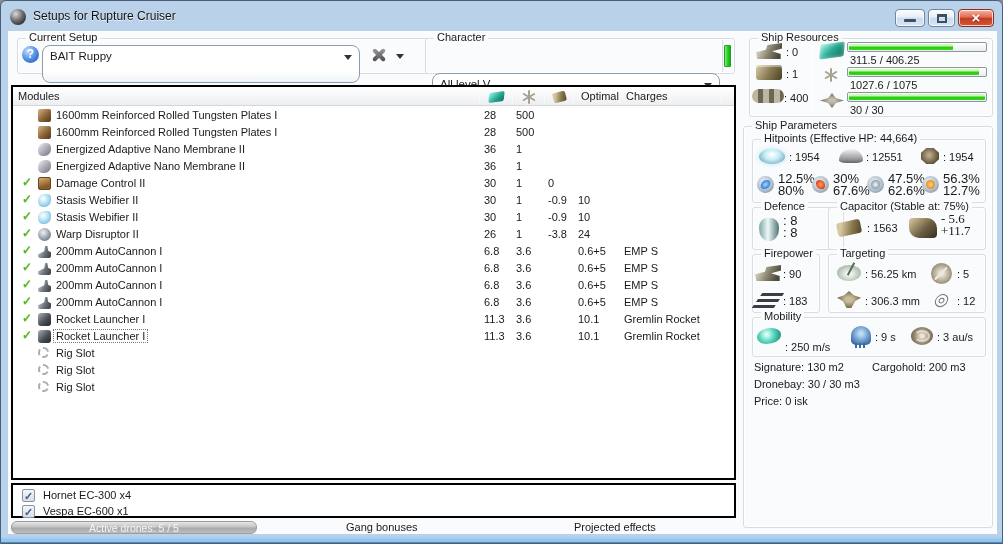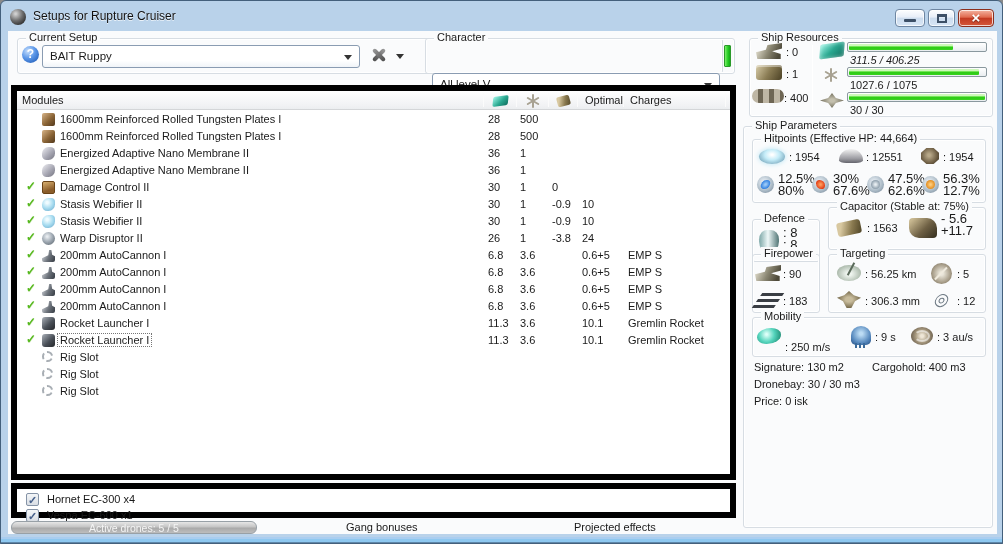--- a/index.html
+++ b/index.html
@@ -23,34 +23,34 @@
   .glyph-max{position:absolute;left:8px;top:4px;width:10px;height:9px;border:2px solid #3c4f66;border-top-width:3px;background:transparent;}
   .glyph-x{position:absolute;left:0;top:-1px;width:100%;text-align:center;color:#fff;font-size:15px;font-weight:bold;text-shadow:0 1px 1px rgba(0,0,0,.4);}
   
   .client{position:absolute;left:7px;top:30px;width:989px;height:505px;background:#fafbfc;}
   .frame-bottom{position:absolute;left:0;bottom:0;width:100%;height:9px;
                 background:linear-gradient(180deg,#b9d2ea 0 3px,#a9cdf0 3px 5px,#8ec8f0 5px 8px,#5e86a8 8px 9px);}
   
   .group{position:absolute;border:1px solid #d7dde3;border-radius:3px;box-shadow:inset 0 0 0 1px #ffffff;}
   .group>.glabel{position:absolute;top:-8px;left:8px;background:#fafbfc;padding:0 3px;font-size:11px;white-space:nowrap;}
   
-  .combo{position:absolute;height:23px;border:1px solid #8a9cb2;border-radius:3px;background:linear-gradient(180deg,#ffffff 70%,#f0f4f8);}
+  .combo{position:absolute;height:38px;border:1px solid #8a9cb2;border-radius:8px;background:linear-gradient(180deg,#ffffff 70%,#f0f4f8);}
   .combo .cval{position:absolute;left:7px;top:4px;font-size:11.5px;white-space:nowrap;}
   .combo .carrow{position:absolute;right:7px;top:9px;width:0;height:0;border-left:4px solid transparent;border-right:4px solid transparent;border-top:5px solid #333;}
   .helpicon{position:absolute;width:17px;height:17px;border-radius:50%;
             background:radial-gradient(circle at 35% 30%,#bcd8fa 5%,#5a96e8 45%,#1a56b0 95%);
             color:#fff;font-size:12px;font-weight:bold;text-align:center;line-height:17px;}
   .toolsicon{position:absolute;width:20px;height:16px;}
   .toolsicon::before,.toolsicon::after{content:"";position:absolute;left:9px;top:0;width:4px;height:16px;background:linear-gradient(180deg,#9a9a9a,#4e4e4e);border-radius:2px;}
   .toolsicon::before{transform:rotate(45deg);} .toolsicon::after{transform:rotate(-45deg);}
   .droparrow{position:absolute;width:0;height:0;border-left:4px solid transparent;border-right:4px solid transparent;border-top:5px solid #333;}
   .greenbar{position:absolute;width:7px;height:22px;border:1px solid #2a9a2a;border-radius:1px;
             background:linear-gradient(90deg,#7df06a,#22cc22 60%,#18a818);}
   
-  .listpanel{position:absolute;background:#fff;border:6px solid #000000;}
+  .listpanel{position:absolute;background:#fff;border:2px solid #000000;}
   .lheader{position:absolute;left:0;top:0;width:100%;height:19px;border-bottom:1px solid #d4d6d8;
            background:linear-gradient(180deg,#ffffff,#f1f2f4 80%,#eceef0);}
   .lheader .hcell{position:absolute;top:3px;font-size:11px;white-space:nowrap;}
   .hsep{position:absolute;top:2px;width:1px;height:14px;background:#e2e4e6;border-right:1px solid #fbfbfb;}
   .hic{position:absolute;}
   .hic-cpu{width:15px;height:10px;top:5px;background:linear-gradient(135deg,#8ae8d8 10%,#2aa890 55%,#0f6e5e);transform:skewX(-14deg) rotate(-8deg);border-radius:2px;}
   .hic-cap{width:13px;height:10px;top:5px;background:linear-gradient(110deg,#d8c8a0 20%,#8a7a50 60%,#564a2a);border-radius:2px;transform:rotate(-15deg);}
   .spokes{width:14px;height:14px;}
   .spokes i,.spokes::before,.spokes::after{content:"";position:absolute;left:6px;top:0;width:2px;height:14px;background:#a8a292;border-radius:1px;}
   .spokes::before{transform:rotate(60deg);} .spokes::after{transform:rotate(-60deg);}
@@ -330,21 +330,21 @@
     <span class="rtext" style="left:36px;top:7px;">: 0</span>
     <i class="ric ric-launcher" style="left:6px;top:26px;width:26px;height:15px;"></i>
     <span class="rtext" style="left:36px;top:29px;">: 1</span>
     <i class="ric ric-calibration" style="left:2px;top:50px;width:32px;height:14px;"></i>
     <span class="rtext" style="left:34px;top:53px;">: 400</span>
     <i class="vdiv" style="left:62px;top:6px;height:66px;"></i>
     <i class="ric ric-cpu" style="left:70px;top:4px;width:24px;height:15px;"></i>
     <div class="bar" style="left:97px;top:3px;width:140px;">
         <i class="fill" style="width: calc(76.7% - 2px);"></i>
       </div>
-    <span class="rtext" style="left:100px;top:15px;font-style:italic;">311.5 / 406.25</span>
+    <span class="rtext" style="left:100px;top:15px;">311.5 / 406.25</span>
     <i class="ric spokes" style="left:74px;top:29px;">
         <i></i>
       </i>
     <div class="bar" style="left:97px;top:28px;width:140px;">
         <i class="fill" style="width: calc(95.6% - 2px);"></i>
       </div>
     <span class="rtext" style="left:100px;top:40px;">1027.6 / 1075</span>
     <i class="ric ric-drone" style="left:70px;top:54px;width:24px;height:15px;"></i>
     <div class="bar" style="left:97px;top:53px;width:140px;">
         <i class="fill" style="width: calc(100% - 2px);"></i>
@@ -376,32 +376,32 @@
             <i class="resic res-kinetic" style="left: 0px; top: 4px;"></i>
             <span class="rsmall" style="left: 21px; top: 1px;"><span>47.5%</span><br><span>62.6%</span></span>
           </div>
           <div style="position: absolute; top: 32px; left: 169px; width: 54px; height: 28px;">
             <i class="resic res-explosive" style="left: 0px; top: 4px;"></i>
             <span class="rsmall" style="left: 21px; top: 1px;"><span>56.3%</span><br><span>12.7%</span></span>
           </div>
         </div>
     </div>
 
-    <div class="group" style="left:8px;top:80px;width:68px;height:43px;margin-top:12px;">
+    <div class="group" style="left:8px;top:80px;width:92px;height:43px;">
       <span class="glabel">Defence</span>
       <i class="ric ric-defcyl" style="left:6px;top:10px;width:20px;height:23px;"></i>
       <span class="rsmall" style="left:30px;top:7px;"><span>: 8</span><br><span>: 8</span></span>
     </div>
 
     <div class="group" style="left:84px;top:80px;width:158px;height:43px;">
       <span class="glabel">Capacitor (Stable at: 75%)</span>
       <i class="ric ric-capbattery" style="left:8px;top:13px;width:24px;height:14px;"></i>
       <span class="rtext" style="left:38px;top:14px;">: 1563</span>
       <i class="ric ric-recharge" style="left:80px;top:10px;width:28px;height:20px;"></i>
-      <span class="rsmall" style="left:112px;top:5px;"><span>- 5.6</span><br><span>+11.7</span></span>
+      <span class="rsmall" style="left:112px;top:5px;font-family:Liberation Serif, serif;"><span>- 5.6</span><br><span>+11.7</span></span>
     </div>
 
     <div class="group" style="left:8px;top:127px;width:68px;height:59px;">
       <span class="glabel">Firepower</span>
       <i class="ric ric-turret" style="left:2px;top:10px;width:26px;height:16px;"></i>
       <span class="rtext" style="left:30px;top:13px;">: 90</span>
       <i class="ric ric-missiles" style="left:4px;top:38px;width:22px;height:15px;"></i>
       <span class="rtext" style="left:30px;top:40px;">: 183</span>
     </div>
 
@@ -421,17 +421,17 @@
       <span class="glabel">Mobility</span>
       <i class="ric ric-speed" style="left:4px;top:10px;width:24px;height:16px;"></i>
       <span class="rtext" style="left:32px;top:13px;margin-top:10px;">: 250 m/s</span>
       <i class="ric ric-agility" style="left:98px;top:8px;width:20px;height:19px;"></i>
       <span class="rtext" style="left:122px;top:13px;">: 9 s</span>
       <i class="ric ric-warp" style="left:158px;top:9px;width:22px;height:18px;"></i>
       <span class="rtext" style="left:184px;top:13px;">: 3 au/s</span>
     </div>
 
     <span class="rtext" style="left:10px;top:234px;">Signature: 130 m2</span>
-    <span class="rtext" style="left:128px;top:234px;">Cargohold: 400 m3</span>
+    <span class="rtext" style="left:128px;top:234px;">Cargohold: 200 m3</span>
     <span class="rtext" style="left:10px;top:251px;">Dronebay: 30 / 30 m3</span>
     <span class="rtext" style="left:10px;top:268px;">Price: 0 isk</span>
   </div>
 </div>
 
 </body></html>

